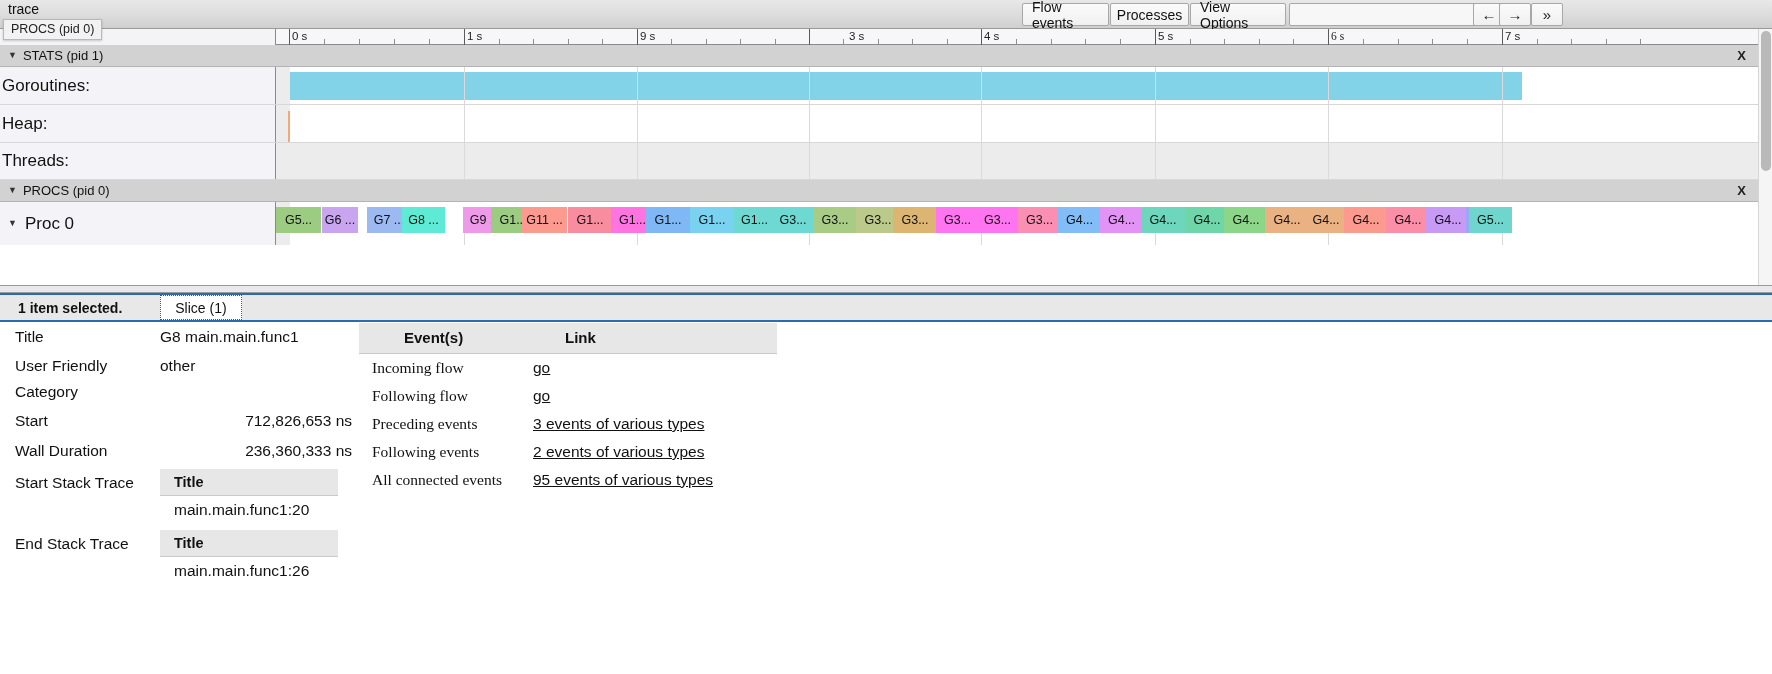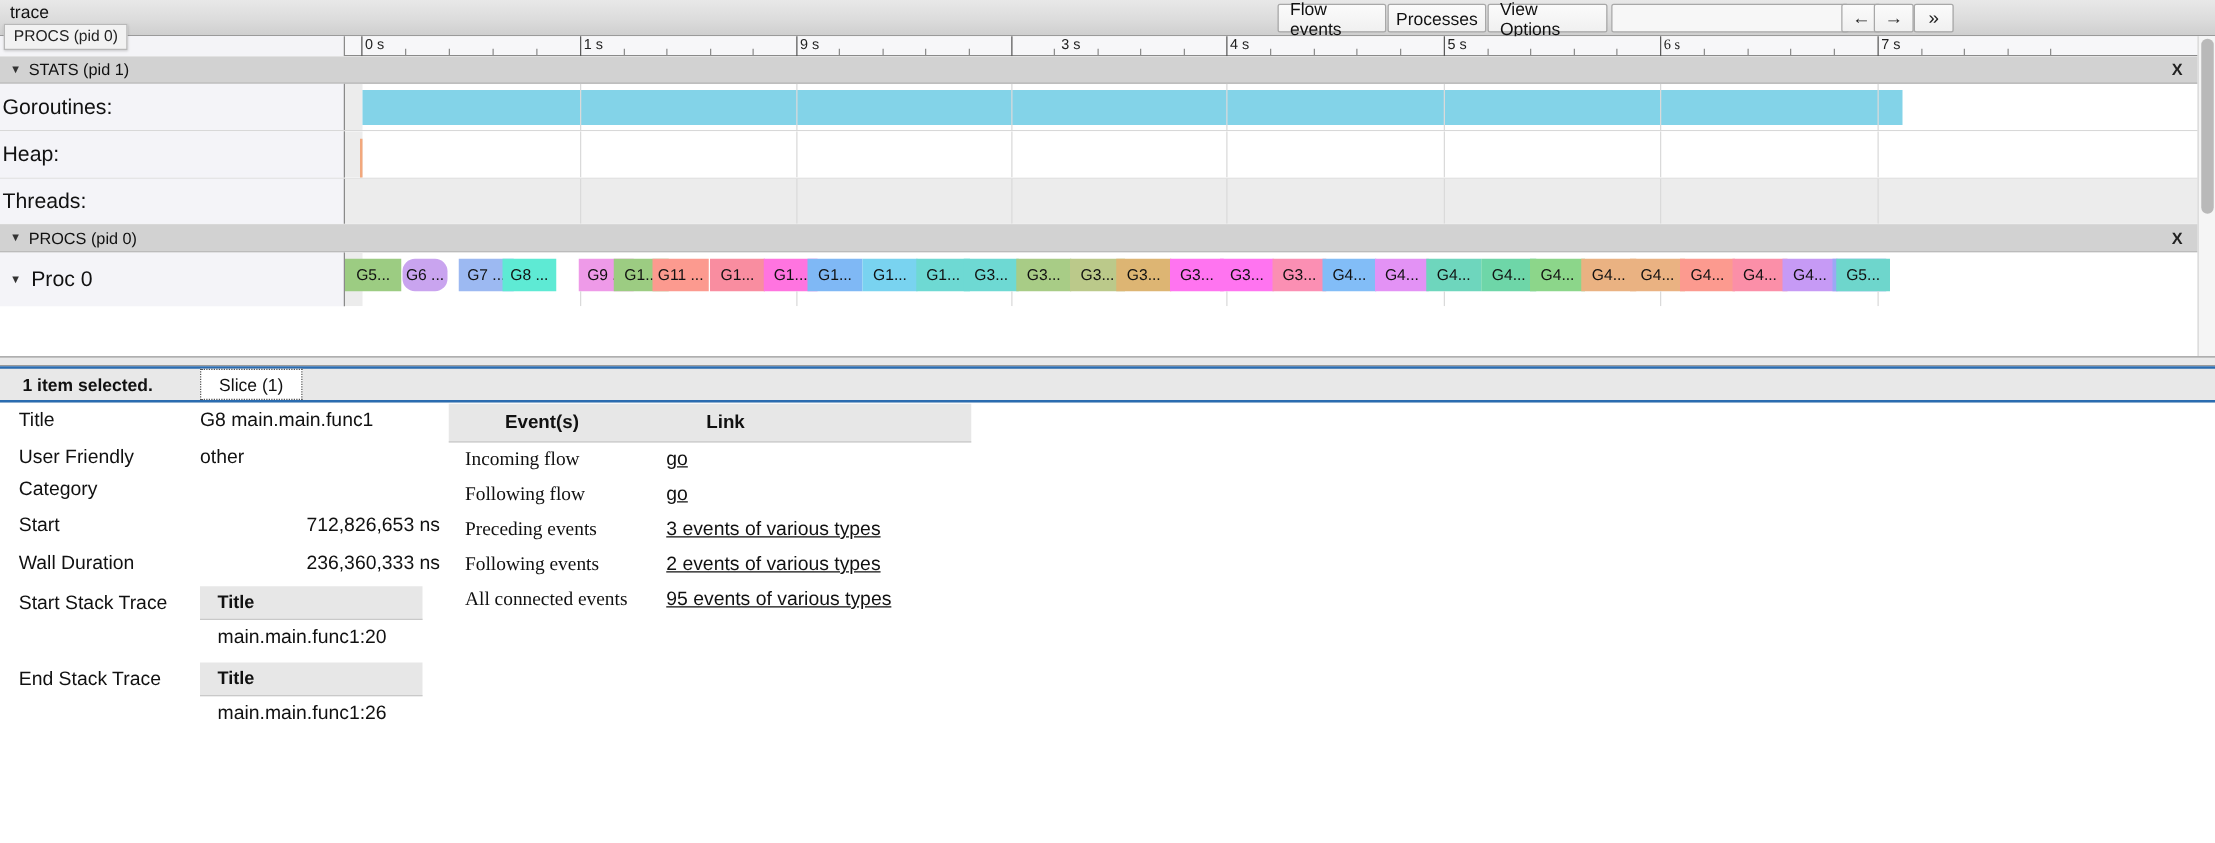--- a/index.html
+++ b/index.html
@@ -341,21 +341,21 @@
 
   <div class="track-row" style="top:157px;height:43px;border-bottom:none;">
     <div class="track-shell">
       <span class="grp-caret" style="margin-left:8px;">▼</span>
       <span class="track-title">Proc 0</span>
     </div>
     <div class="track-canvas" style="background:#fff;">
       <div class="shade" style="left:0;width:14px;"></div>
       <div id="slice-layer" style="position:absolute;left:0;top:5px;height:26px;right:0;">
           <div class="slice" style="left: 0px; width: 45px; background: rgb(156, 204, 130);">G5...</div>
-          <div class="slice" style="left: 46px; width: 36px; background: rgb(201, 164, 239); border-radius: 10px;">G6 ...</div>
+          <div class="slice" style="left: 46px; width: 36px; background: rgb(201, 164, 239);">G6 ...</div>
           <div class="slice" style="left: 91px; width: 44px; background: rgb(156, 185, 242);">G7 ...</div>
           <div class="slice" style="left: 126px; width: 43px; background: #5eead4;">G8 ...</div>
           <div class="slice" style="left: 187px; width: 44px; background: rgb(238, 154, 232);">G9 ...</div>
           <div class="slice" style="left: 215px; width: 44px; background: rgb(156, 204, 130);">G1...</div>
           <div class="slice" style="left: 246px; width: 45px; background: rgb(252, 154, 143);">G11 ...</div>
           <div class="slice" style="left: 292px; width: 44px; background: rgb(249, 141, 160);">G1...</div>
           <div class="slice" style="left: 335px; width: 43px; background: rgb(255, 116, 224);">G1...</div>
           <div class="slice" style="left: 370px; width: 44px; background: rgb(127, 184, 245);">G1...</div>
           <div class="slice" style="left: 414px; width: 44px; background: rgb(121, 211, 240);">G1...</div>
           <div class="slice" style="left: 457px; width: 43px; background: rgb(110, 217, 211);">G1...</div>

